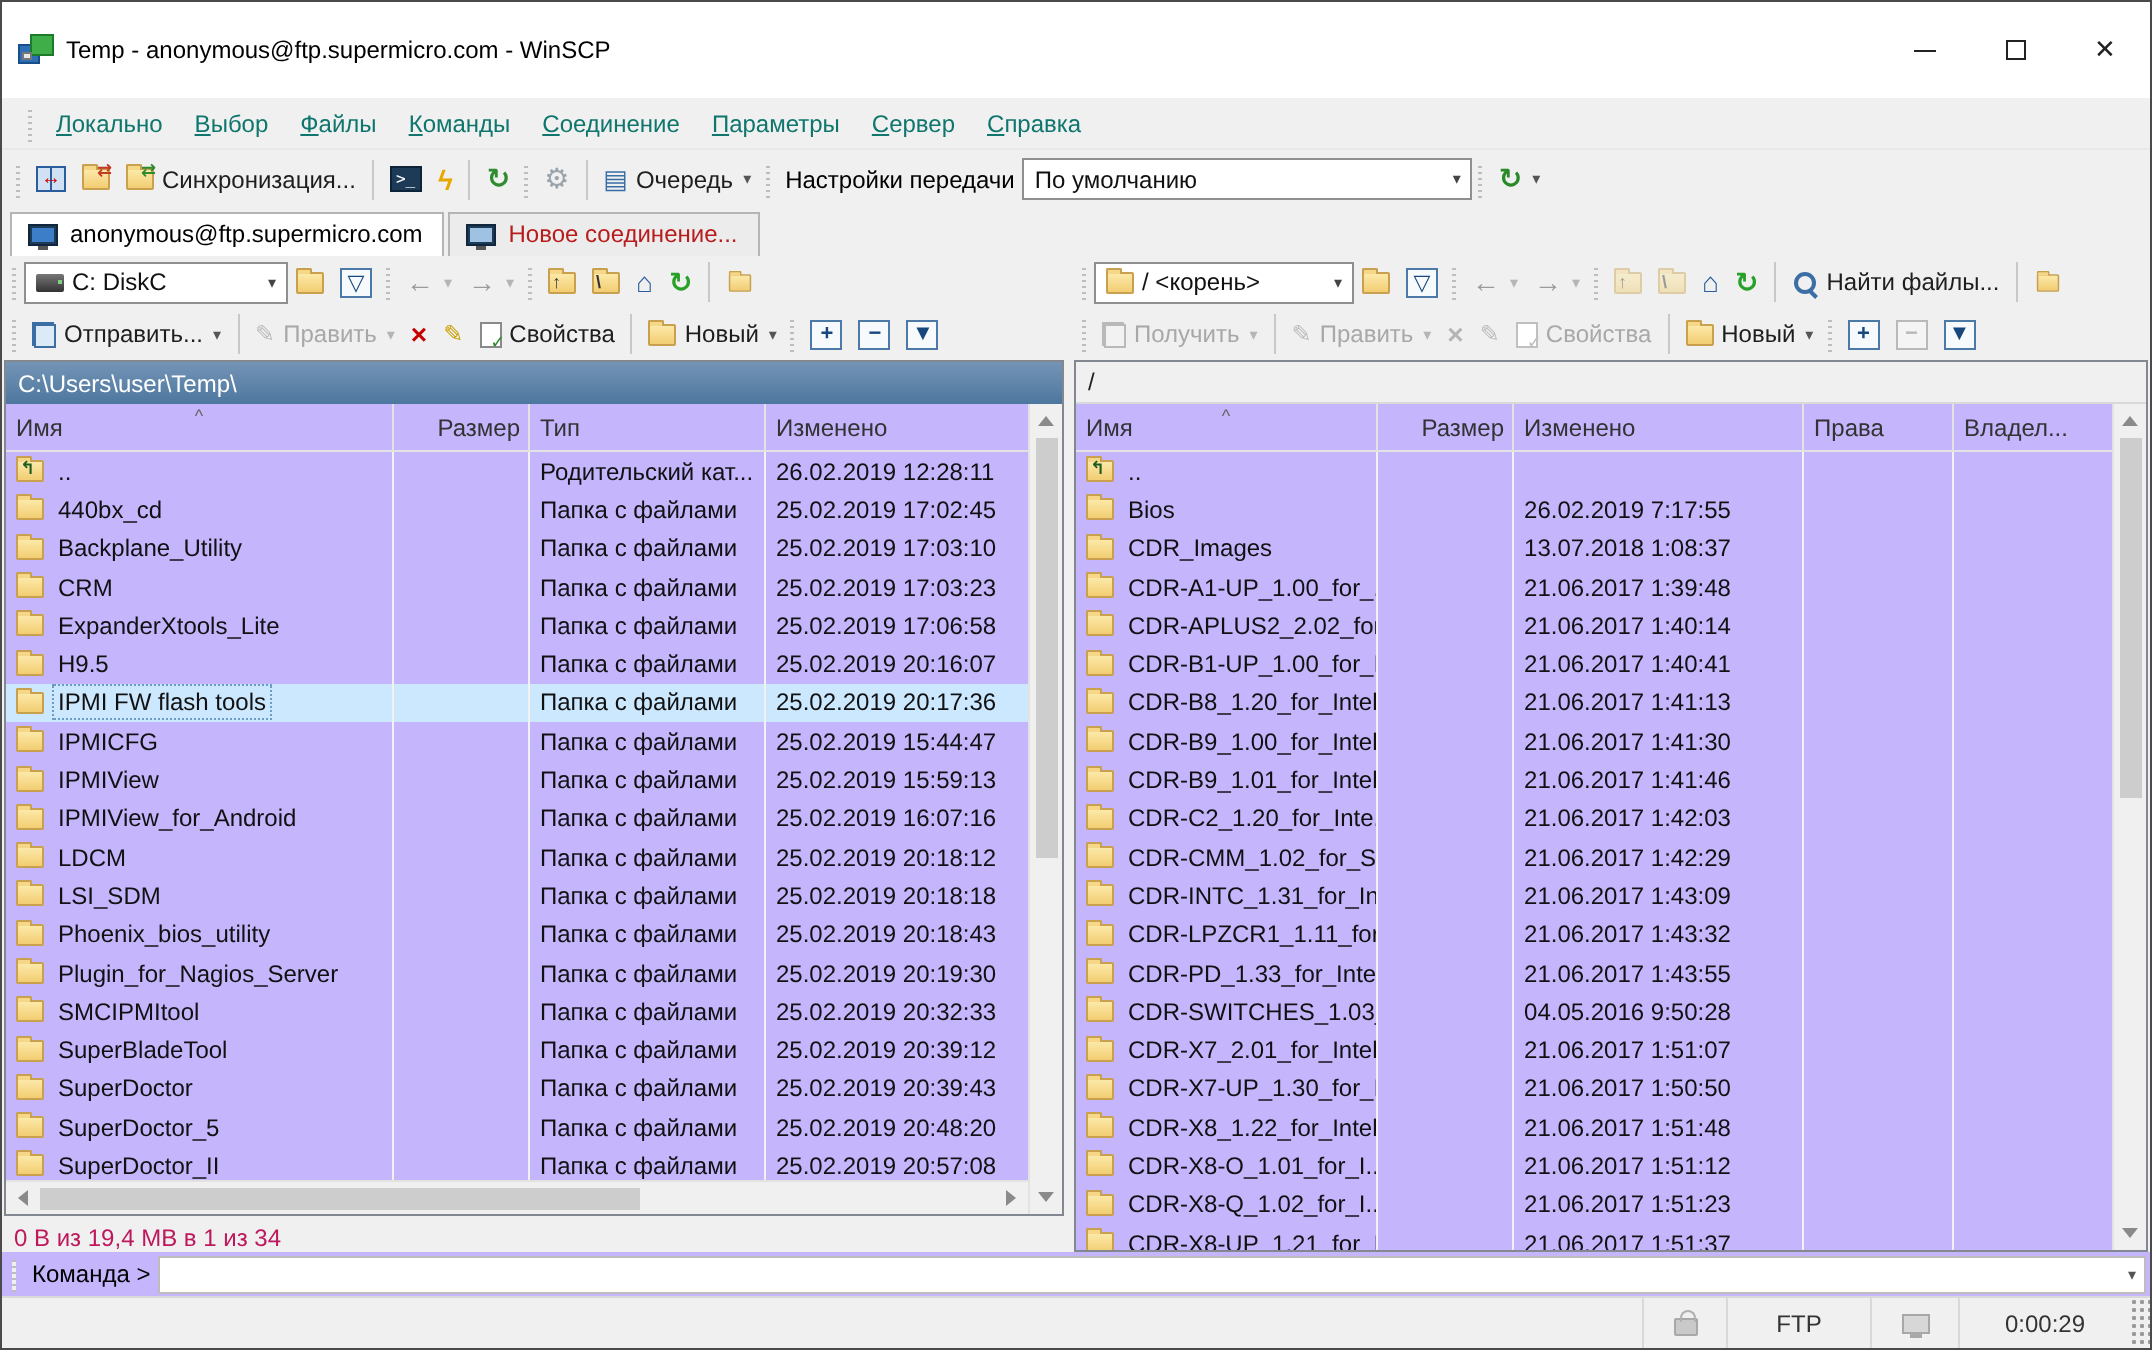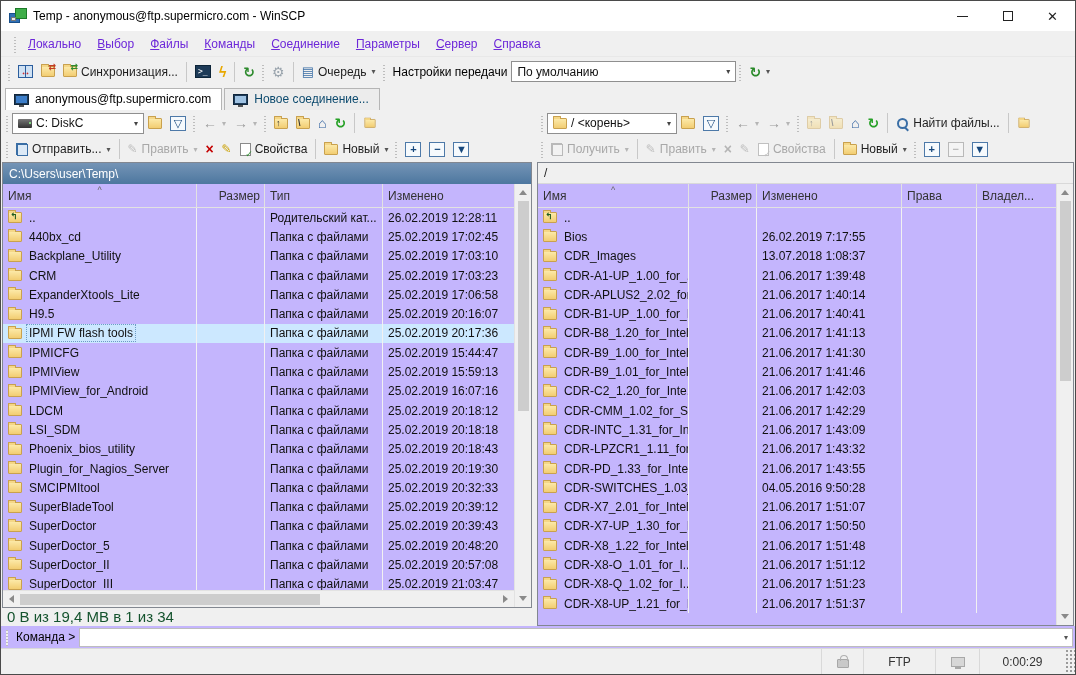--- a/index.html
+++ b/index.html
@@ -1,30 +1,30 @@
 <!DOCTYPE html>
 <html><head>
 <meta charset="utf-8">
 <style>
   *{box-sizing:border-box;margin:0;padding:0}
   html,body{background:#444}
   body{font-family:"Liberation Sans","DejaVu Sans",sans-serif}
   .window{width:1076px;height:675px;margin:0 auto;background:#f0f0f0;border:1px solid #4a4a4a;display:flex;flex-direction:column;overflow:hidden}
   
-  .titlebar{height:30px;background:#fff;display:flex;align-items:center;padding-left:8px;font-size:12px;color:#000}
+  .titlebar{height:48px;background:#fff;display:flex;align-items:center;padding-left:8px;font-size:12px;color:#000}
   .appicon{width:18px;height:16px;position:relative;margin-right:6px}
   .appicon .m1{position:absolute;right:0;top:0;width:12px;height:11px;background:#3fae49;border:1px solid #1c7a28}
   .appicon .m2{position:absolute;left:0;bottom:1px;width:11px;height:10px;background:#2f6fb5;border:1px solid #184f8a}
   .appicon .lk{position:absolute;left:2px;bottom:3px;width:5px;height:4px;background:#e8e8e8;border:1px solid #777}
   .wincontrols{margin-left:auto;display:flex;height:100%}
   .wbtn{width:45px;height:100%;display:flex;align-items:center;justify-content:center;font-size:13px;color:#222}
   .wbtn .box{width:10px;height:10px;border:1px solid #222}
   .wbtn .line{width:11px;height:1px;background:#222}
   
-  .menubar{height:26px;display:flex;align-items:center;padding-left:10px;font-size:12px;color:#6d28d9;gap:0;border-bottom:1px solid #e8e8e8}
+  .menubar{height:26px;display:flex;align-items:center;padding-left:10px;font-size:12px;color:#0f766e;gap:0;border-bottom:1px solid #e8e8e8}
   .menu-item{padding:4px 8px}
   .menu-item u{text-decoration:underline}
   
   .grip{width:5px;height:18px;margin:0 2px;background:repeating-linear-gradient(#bdbdbd 0 1px,#f0f0f0 1px 3px);background-size:2px 100%;background-repeat:no-repeat;background-position:1px 2px}
   .sep{width:1px;height:20px;background:#c8c8c8;margin:0 4px}
   .toolbar{height:29px;display:flex;align-items:center;padding:0 4px;font-size:12px}
   .tb{display:flex;align-items:center;gap:4px;padding:2px 4px;white-space:nowrap;color:#1e1e1e;border-radius:2px}
   .tb.dis{color:#a8a8a8}
   .dd{font-size:8px;color:#555;margin-left:1px}
   .tb.dis .dd{color:#b5b5b5}
@@ -61,21 +61,21 @@
   .copy::after{content:"";position:absolute;right:0;bottom:0;width:9px;height:10px;background:#dce9f6;border:1px solid #3a6ea5}
   .copy.dis::before,.copy.dis::after{border-color:#b9b9b9;background:#f2f2f2}
   .combo{display:flex;align-items:center;background:#fff;border:1px solid #8f8f8f;height:21px;padding:0 5px;gap:4px;color:#111}
   .combo .ca{margin-left:auto;font-size:8px;color:#444;padding-left:6px}
   .drive{width:14px;height:9px;background:linear-gradient(#777,#333);border-radius:1px;position:relative;flex:none}
   .drive::after{content:"";position:absolute;right:1px;top:3px;width:2px;height:2px;background:#7fd27f}
   
   .tabsbar{height:24px;display:flex;align-items:flex-end;padding-left:4px;background:#f0f0f0}
   .stab{display:flex;align-items:center;gap:6px;font-size:12px;padding:3px 10px 4px 8px;border:1px solid #b5b5b5;border-bottom:none;margin-right:2px}
   .stab.active{background:#fff;position:relative;z-index:2}
-  .stab.inactive{background:#ececec;color:#0c4a6e}
+  .stab.inactive{background:#ececec;color:#b91c1c}
   .mon{width:15px;height:11px;background:#1d3a57;border:1px solid #10263c;position:relative;flex:none}
   .mon::before{content:"";position:absolute;inset:1px;background:#3d7ec9}
   .mon::after{content:"";position:absolute;left:4px;bottom:-3px;width:5px;height:2px;background:#555}
   .mon.new::before{background:#9fc2e2}
   
   .panels{flex:1;display:flex;min-height:0}
   .panel{display:flex;flex-direction:column;min-width:0}
   .panel.left{width:533px}
   .pgap{width:3px}
   .panel.right{width:540px}
@@ -112,21 +112,21 @@
   .vscroll{width:17px;flex:none;background:#f0f0f0;border-left:1px solid #e2e2e2;display:flex;flex-direction:column;align-items:center}
   .varrow{width:17px;height:17px;display:flex;align-items:center;justify-content:center;flex:none}
   .tri-up{width:0;height:0;border-left:4px solid transparent;border-right:4px solid transparent;border-bottom:5px solid #8a8a8a}
   .tri-dn{width:0;height:0;border-left:4px solid transparent;border-right:4px solid transparent;border-top:5px solid #8a8a8a}
   .tri-lf{width:0;height:0;border-top:4px solid transparent;border-bottom:4px solid transparent;border-right:5px solid #8a8a8a}
   .tri-rt{width:0;height:0;border-top:4px solid transparent;border-bottom:4px solid transparent;border-left:5px solid #8a8a8a}
   .vthumb{width:11px;background:#cdcdcd;flex:none}
   .hscroll{height:17px;flex:none;background:#f0f0f0;border-top:1px solid #e2e2e2;display:flex;align-items:center}
   .harrow{width:17px;height:17px;display:flex;align-items:center;justify-content:center;flex:none}
   .hthumb{height:11px;background:#cdcdcd;flex:none}
-  .pstatus{height:18px;display:flex;align-items:flex-start;font-size:15px;color:#14532d;padding:0 6px;background:#f0f0f0}
+  .pstatus{height:18px;display:flex;align-items:flex-end;font-size:12px;color:#be185d;padding:0 6px;background:#f0f0f0}
   
   .cmdbar{height:22px;display:flex;align-items:center;background:#c4b5fd;padding:0 2px;font-size:12px;gap:4px}
   .cmdinput{flex:1;height:19px;background:#fff;border:1px solid #bdbdbd;display:flex;align-items:center;padding:0 4px}
   .cmdinput input{flex:1;border:none;outline:none;font:12px "Liberation Sans",sans-serif}
   
   .statusbar{height:26px;display:flex;align-items:stretch;background:#f0f0f0;border-top:1px solid #d9d9d9;font-size:12px;color:#333}
   .sbcell{display:flex;align-items:center;justify-content:center;border-left:1px solid #d9d9d9;padding:0 10px}
   .sbfill{flex:1;border-left:none}
   .lock{position:relative;width:12px;height:9px;background:#c9c9c9;border:1px solid #a8a8a8;border-radius:1px;margin-top:4px}
   .lock::before{content:"";position:absolute;left:2px;top:-5px;width:6px;height:5px;border:1.5px solid #b0b0b0;border-bottom:none;border-radius:4px 4px 0 0}

